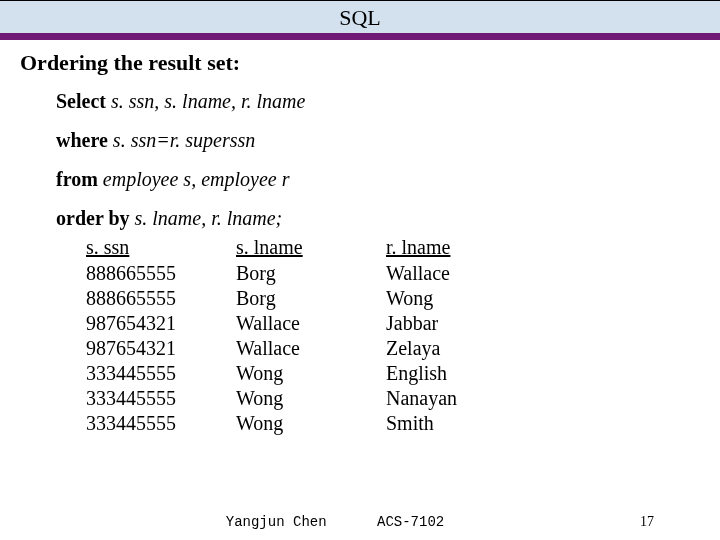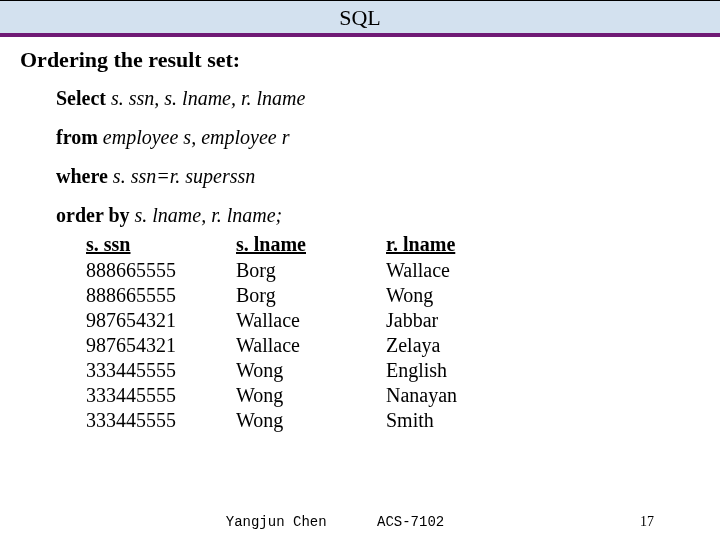--- a/index.html
+++ b/index.html
@@ -2,37 +2,37 @@
 <html><head>
 <meta charset="utf-8">
 <style>
   * { margin: 0; padding: 0; box-sizing: border-box; }
   html, body { width: 720px; height: 540px; font-family: "Times New Roman", Times, serif; background: #fff; color: #000; }
   .slide { width: 720px; height: 540px; position: relative; }
   .title-bar {
     width: 100%;
     background: #d3e1ef;
     border-top: 1px solid #000;
-    border-bottom: 4px solid #701a75;
+    border-bottom: 7px solid #701a75;
     text-align: center;
     font-size: 22px;
     padding: 4px 0 2px 0;
   }
   .content { padding: 10px 20px 0 20px; }
   .heading { font-size: 22px; font-weight: bold; margin-bottom: 14px; }
   .query { padding-left: 36px; }
   .query-line { font-size: 20px; margin-bottom: 16px; }
   .query-line:last-of-type { margin-bottom: 6px; }
   .kw { font-weight: bold; font-style: normal; }
   .it { font-style: italic; font-weight: normal; text-align: center; }
   .table-wrap { padding-left: 66px; margin-top: 2px; }
   .result-table { border-collapse: collapse; font-size: 20px; }
   .result-table th {
     text-align: left;
-    font-weight: bold;
+    font-weight: normal;
     text-decoration: underline;
     padding-right: 48px;
     padding-bottom: 2px;
   }
   .result-table td { padding-right: 48px; line-height: 1.25; margin-top: 25px; }
   .col-ssn { min-width: 150px; }
   .col-slname { min-width: 150px; }
   .col-rlname { min-width: 120px; }
   .footer {
     position: absolute;
@@ -54,26 +54,26 @@
 
   <div class="content">
     <div class="heading">Ordering the result set:</div>
 
     <div class="query">
       <div class="query-line">
         <span class="kw">Select</span>
         <span class="it"> </span><span class="it">s. ssn, s. lname, r. lname</span>
       </div>
       <div class="query-line">
+        <span class="kw">where</span>
+        <span class="it"> </span><span class="it">s. ssn=r. superssn</span>
+      </div>
+      <div class="query-line">
         <span class="kw">from</span>
         <span class="it"> </span><span class="it">employee s, employee r</span>
-      </div>
-      <div class="query-line">
-        <span class="kw">where</span>
-        <span class="it"> </span><span class="it">s. ssn=r. superssn</span>
       </div>
       <div class="query-line">
         <span class="kw">order by</span>
         <span class="it"> </span><span class="it">s. lname, r. lname;</span>
       </div>
     </div>
 
     <div class="table-wrap">
       <table class="result-table">
         <thead>

